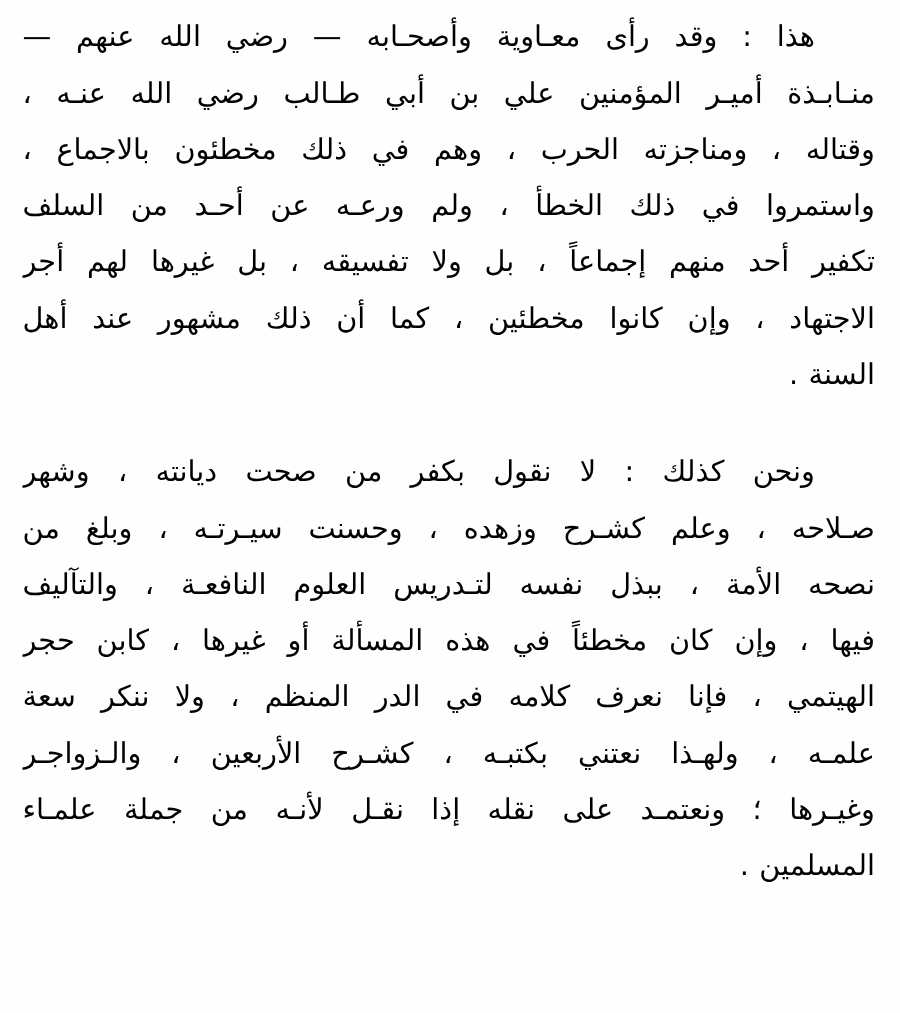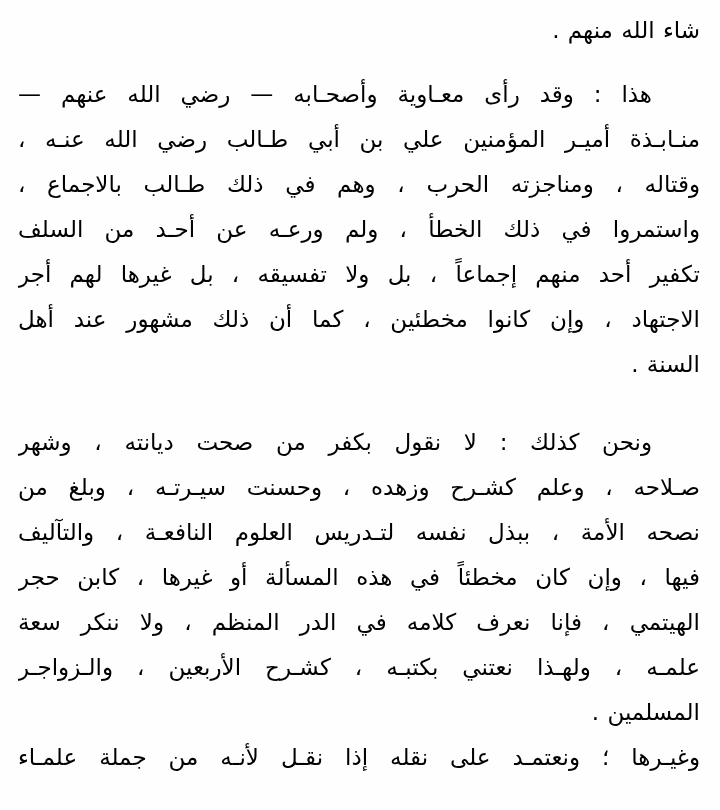--- a/index.html
+++ b/index.html
@@ -42,35 +42,30 @@
   }
   .lead {
     font-weight: 400;
   }
 </style>
 </head>
 <body>
 
 <div class="page">
 
-  <div class="para para-1">
-    <div class="line end">
-      <span>شاء الله منهم .</span>
-    </div>
-  </div>
 
   <div class="para para-2">
     <div class="line indent">
       <span class="lead">هذا :</span><span> وقد رأى معـاوية وأصحـابه — رضي الله عنهم —</span>
     </div>
     <div class="line">
       <span>منـابـذة أميـر المؤمنين علي بن أبي طـالب رضي الله عنـه ،</span>
     </div>
     <div class="line">
-      <span>وقتاله ، ومناجزته الحرب ، وهم في ذلك طـالب بالاجماع ،</span>
+      <span>وقتاله ، ومناجزته الحرب ، وهم في ذلك مخطئون بالاجماع ،</span>
     </div>
     <div class="line">
       <span>واستمروا في ذلك الخطأ ، ولم ورعـه عن أحـد من السلف</span>
     </div>
     <div class="line">
       <span>تكفير أحد منهم إجماعاً ، بل ولا تفسيقه ، بل غيرها لهم أجر</span>
     </div>
     <div class="line">
       <span>الاجتهاد ، وإن كانوا مخطئين ، كما أن ذلك مشهور عند أهل</span>
     </div>
@@ -91,21 +86,21 @@
     </div>
     <div class="line">
       <span>فيها ، وإن كان مخطئاً في هذه المسألة أو غيرها ، كابن حجر</span>
     </div>
     <div class="line">
       <span>الهيتمي ، فإنا نعرف كلامه في الدر المنظم ، ولا ننكر سعة</span>
     </div>
     <div class="line">
       <span>علمـه ، ولهـذا نعتني بكتبـه ، كشـرح الأربعين ، والـزواجـر</span>
     </div>
+    <div class="line">
+      <span>وغيـرها ؛ ونعتمـد على نقله إذا نقـل لأنـه من جملة علمـاء</span>
+    </div>
     <div class="line end">
       <span>المسلمين .</span>
-    </div>
-    <div class="line">
-      <span>وغيـرها ؛ ونعتمـد على نقله إذا نقـل لأنـه من جملة علمـاء</span>
     </div>
   </div>
 
 </div>
 
 </body></html>

